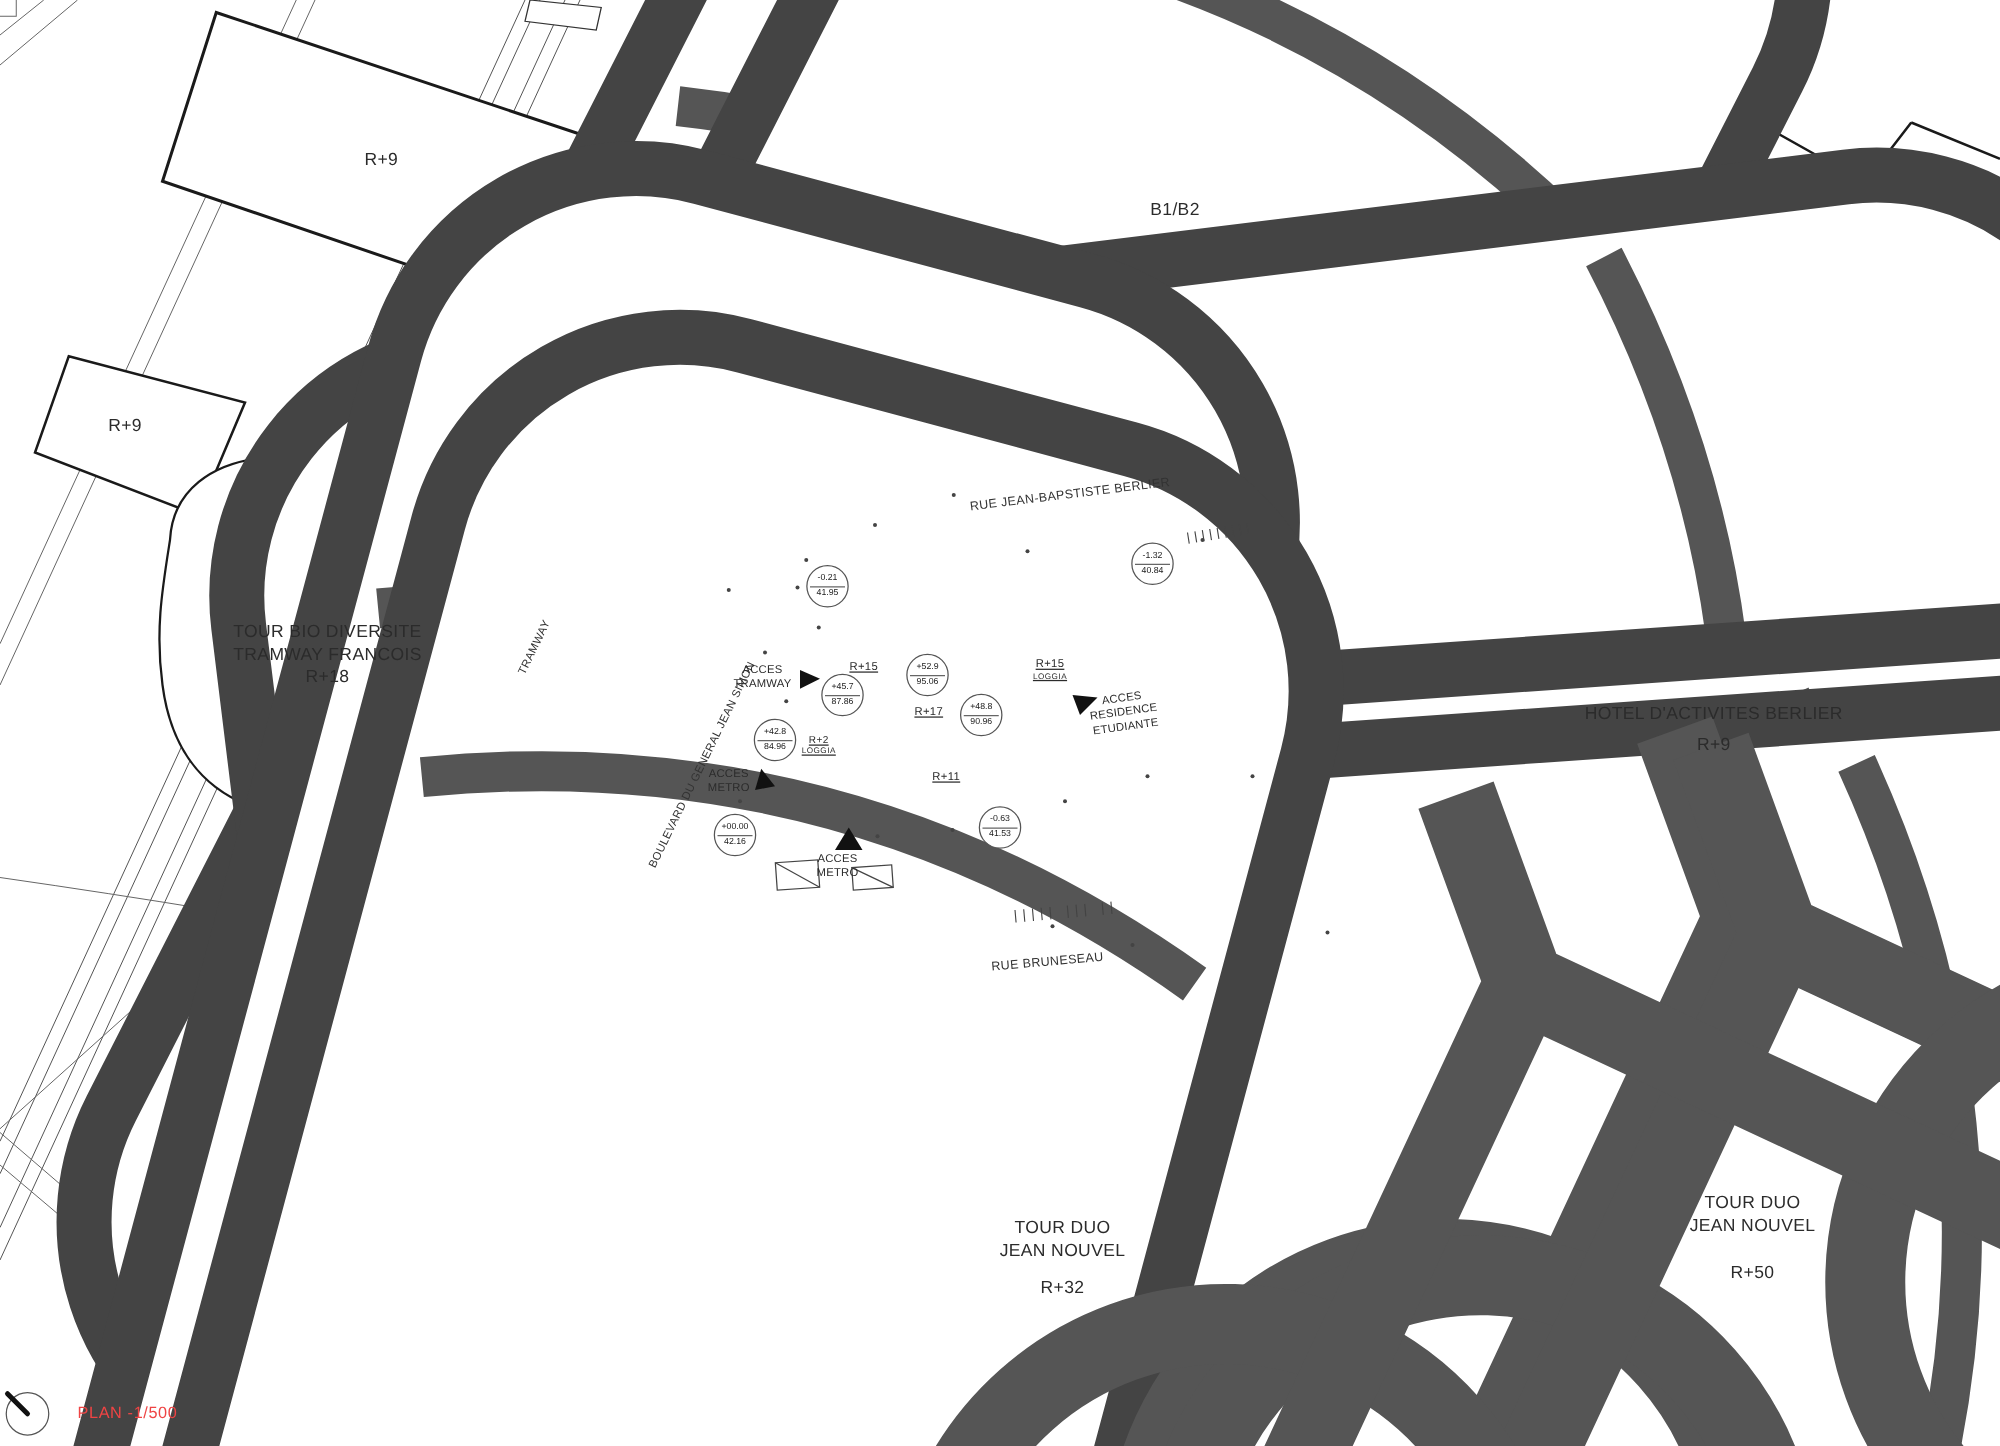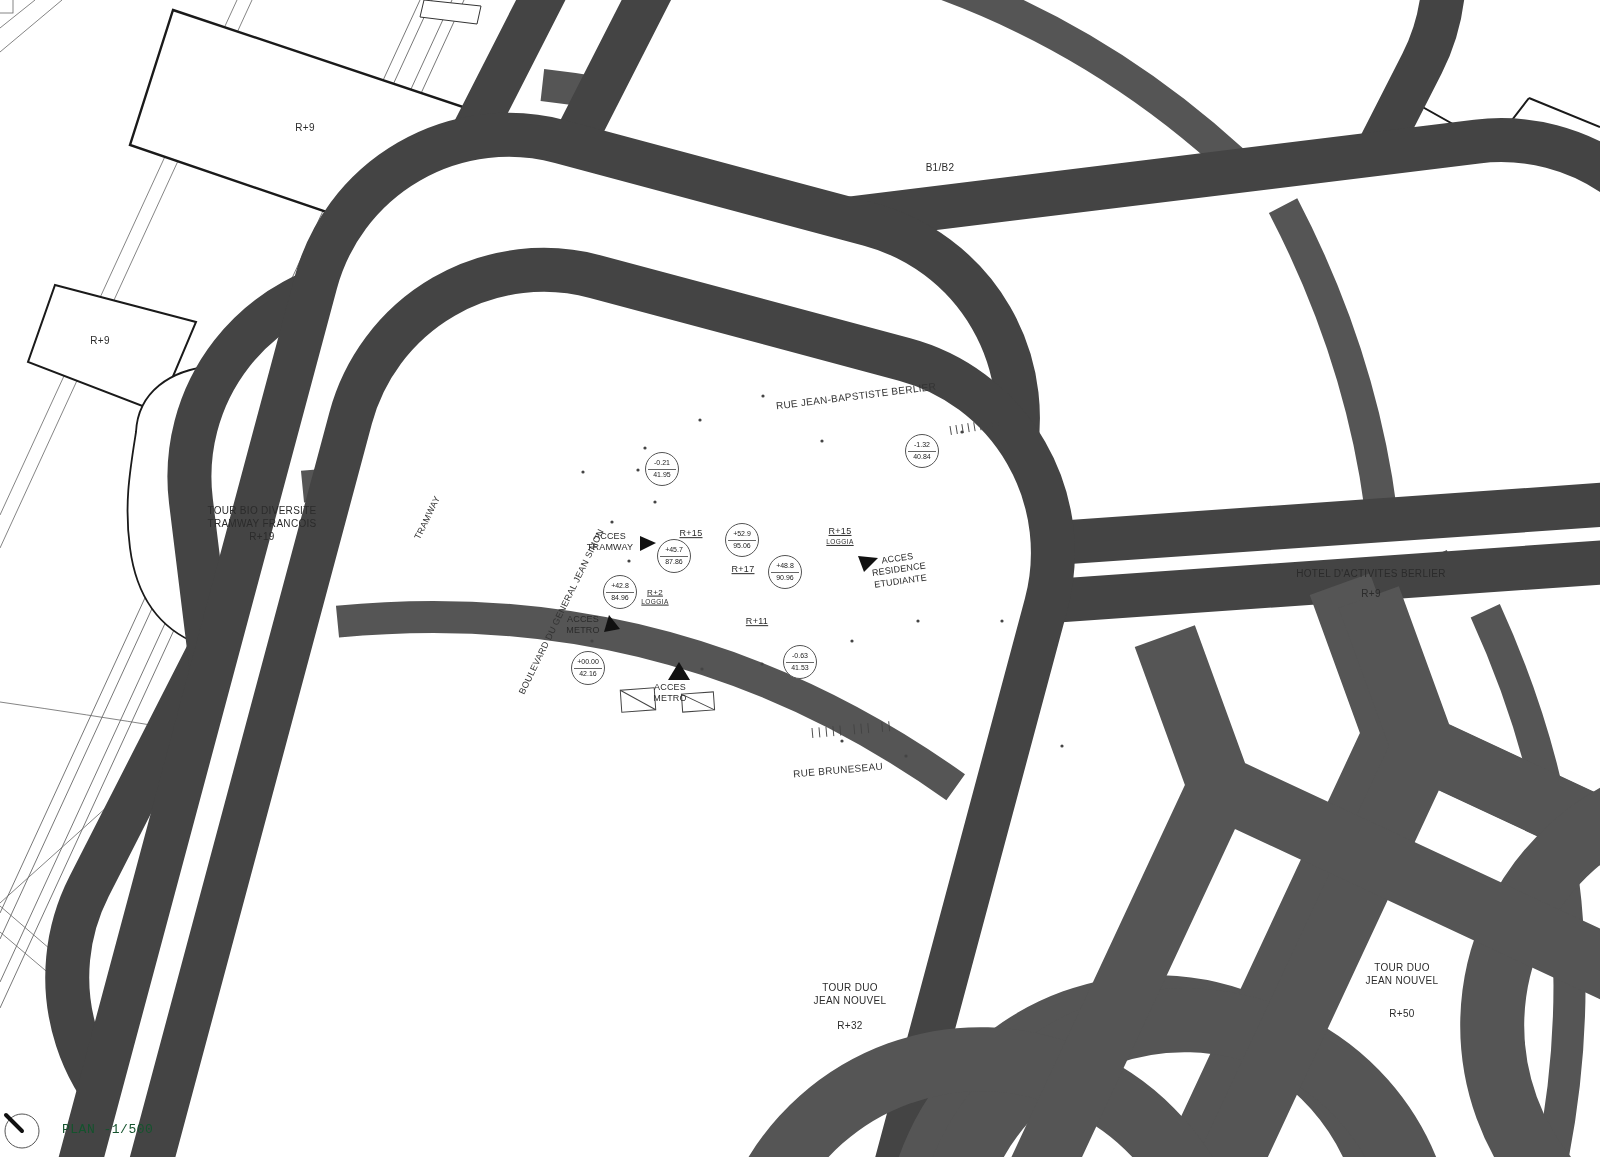--- a/index.html
+++ b/index.html
@@ -1,33 +1,33 @@
 <!DOCTYPE html>
 <html><head>
 <meta charset="utf-8">
 <title>PLAN -1/500</title>
 <style>
   html,body{margin:0;padding:0;}
   body{width:1600px;height:1157px;position:relative;background:#ffffff;
        font-family:"Liberation Sans",sans-serif;overflow:hidden;color:#2b2b2b;}
   svg.base{position:absolute;left:0;top:0;}
-  .lbl{position:absolute;transform:translate(-50%,-50%);font-size:10px;color:#2b2b2b;
+  .lbl{position:absolute;transform:translate(-50%,-50%);font-size:14px;color:#2b2b2b;
        white-space:nowrap;letter-spacing:.3px;text-align:center;line-height:1.3;}
   .lbl.proj{font-size:9px;text-decoration:underline;}
   .lbl.street{font-size:10px;color:#333;}
   .stack{display:flex;flex-direction:column;align-items:center;}
   .stack span{display:block;}
   .sub{font-size:6.5px;letter-spacing:.4px;}
   .acc{font-size:9px;font-weight:400;letter-spacing:.2px;line-height:1.25;}
   .elev{position:absolute;transform:translate(-50%,-50%);width:34px;height:34px;background:#fff;
         border:1px solid #555;border-radius:50%;display:flex;flex-direction:column;align-items:center;
         justify-content:center;font-size:7px;line-height:1.15;color:#222;box-sizing:border-box;}
   .elev .top{width:86%;text-align:center;border-bottom:1px solid #666;padding-bottom:1px;}
   .elev .bot{width:86%;text-align:center;padding-top:1px;}
-  .plan-title{position:absolute;left:62px;top:1122px;font-size:13px;letter-spacing:.5px;color:#14532d;font-family:Liberation Mono, monospace;}
+  .plan-title{position:absolute;left:62px;top:1122px;font-size:13px;letter-spacing:.5px;color:#ef4444;}
 </style>
 </head>
 <body>
 
 <svg class="base" width="1600" height="1157" viewBox="0 0 1600 1157">
   <defs>
     <pattern id="pPlaza" width="5" height="5" patternUnits="userSpaceOnUse" patternTransform="rotate(45)">
       <rect width="5" height="5" fill="#c2c2c2"></rect>
       <line x1="0" y1="0" x2="0" y2="5" stroke="#b4b4b4" stroke-width="1.4"></line>
     </pattern>
@@ -422,21 +422,21 @@
   </g>
 </svg>
 
 <div class="lbl" style="left:305px;top:127px">R+9</div>
 <div class="lbl" style="left:100px;top:340px">R+9</div>
 <div class="lbl" style="left:940px;top:167px">B1/B2</div>
 
 <div class="lbl stack" style="left:262px;top:523px">
   <span>TOUR BIO DIVERSITE</span>
   <span>TRAMWAY FRANCOIS</span>
-  <span>R+19</span>
+  <span>R+18</span>
 </div>
 
 <div class="lbl stack" style="left:1371px;top:583px;gap:7px">
   <span>HOTEL D'ACTIVITES BERLIER</span>
   <span>R+9</span>
 </div>
 
 <div class="lbl stack" style="left:850px;top:1006px">
   <span>TOUR DUO</span>
   <span>JEAN NOUVEL</span>

